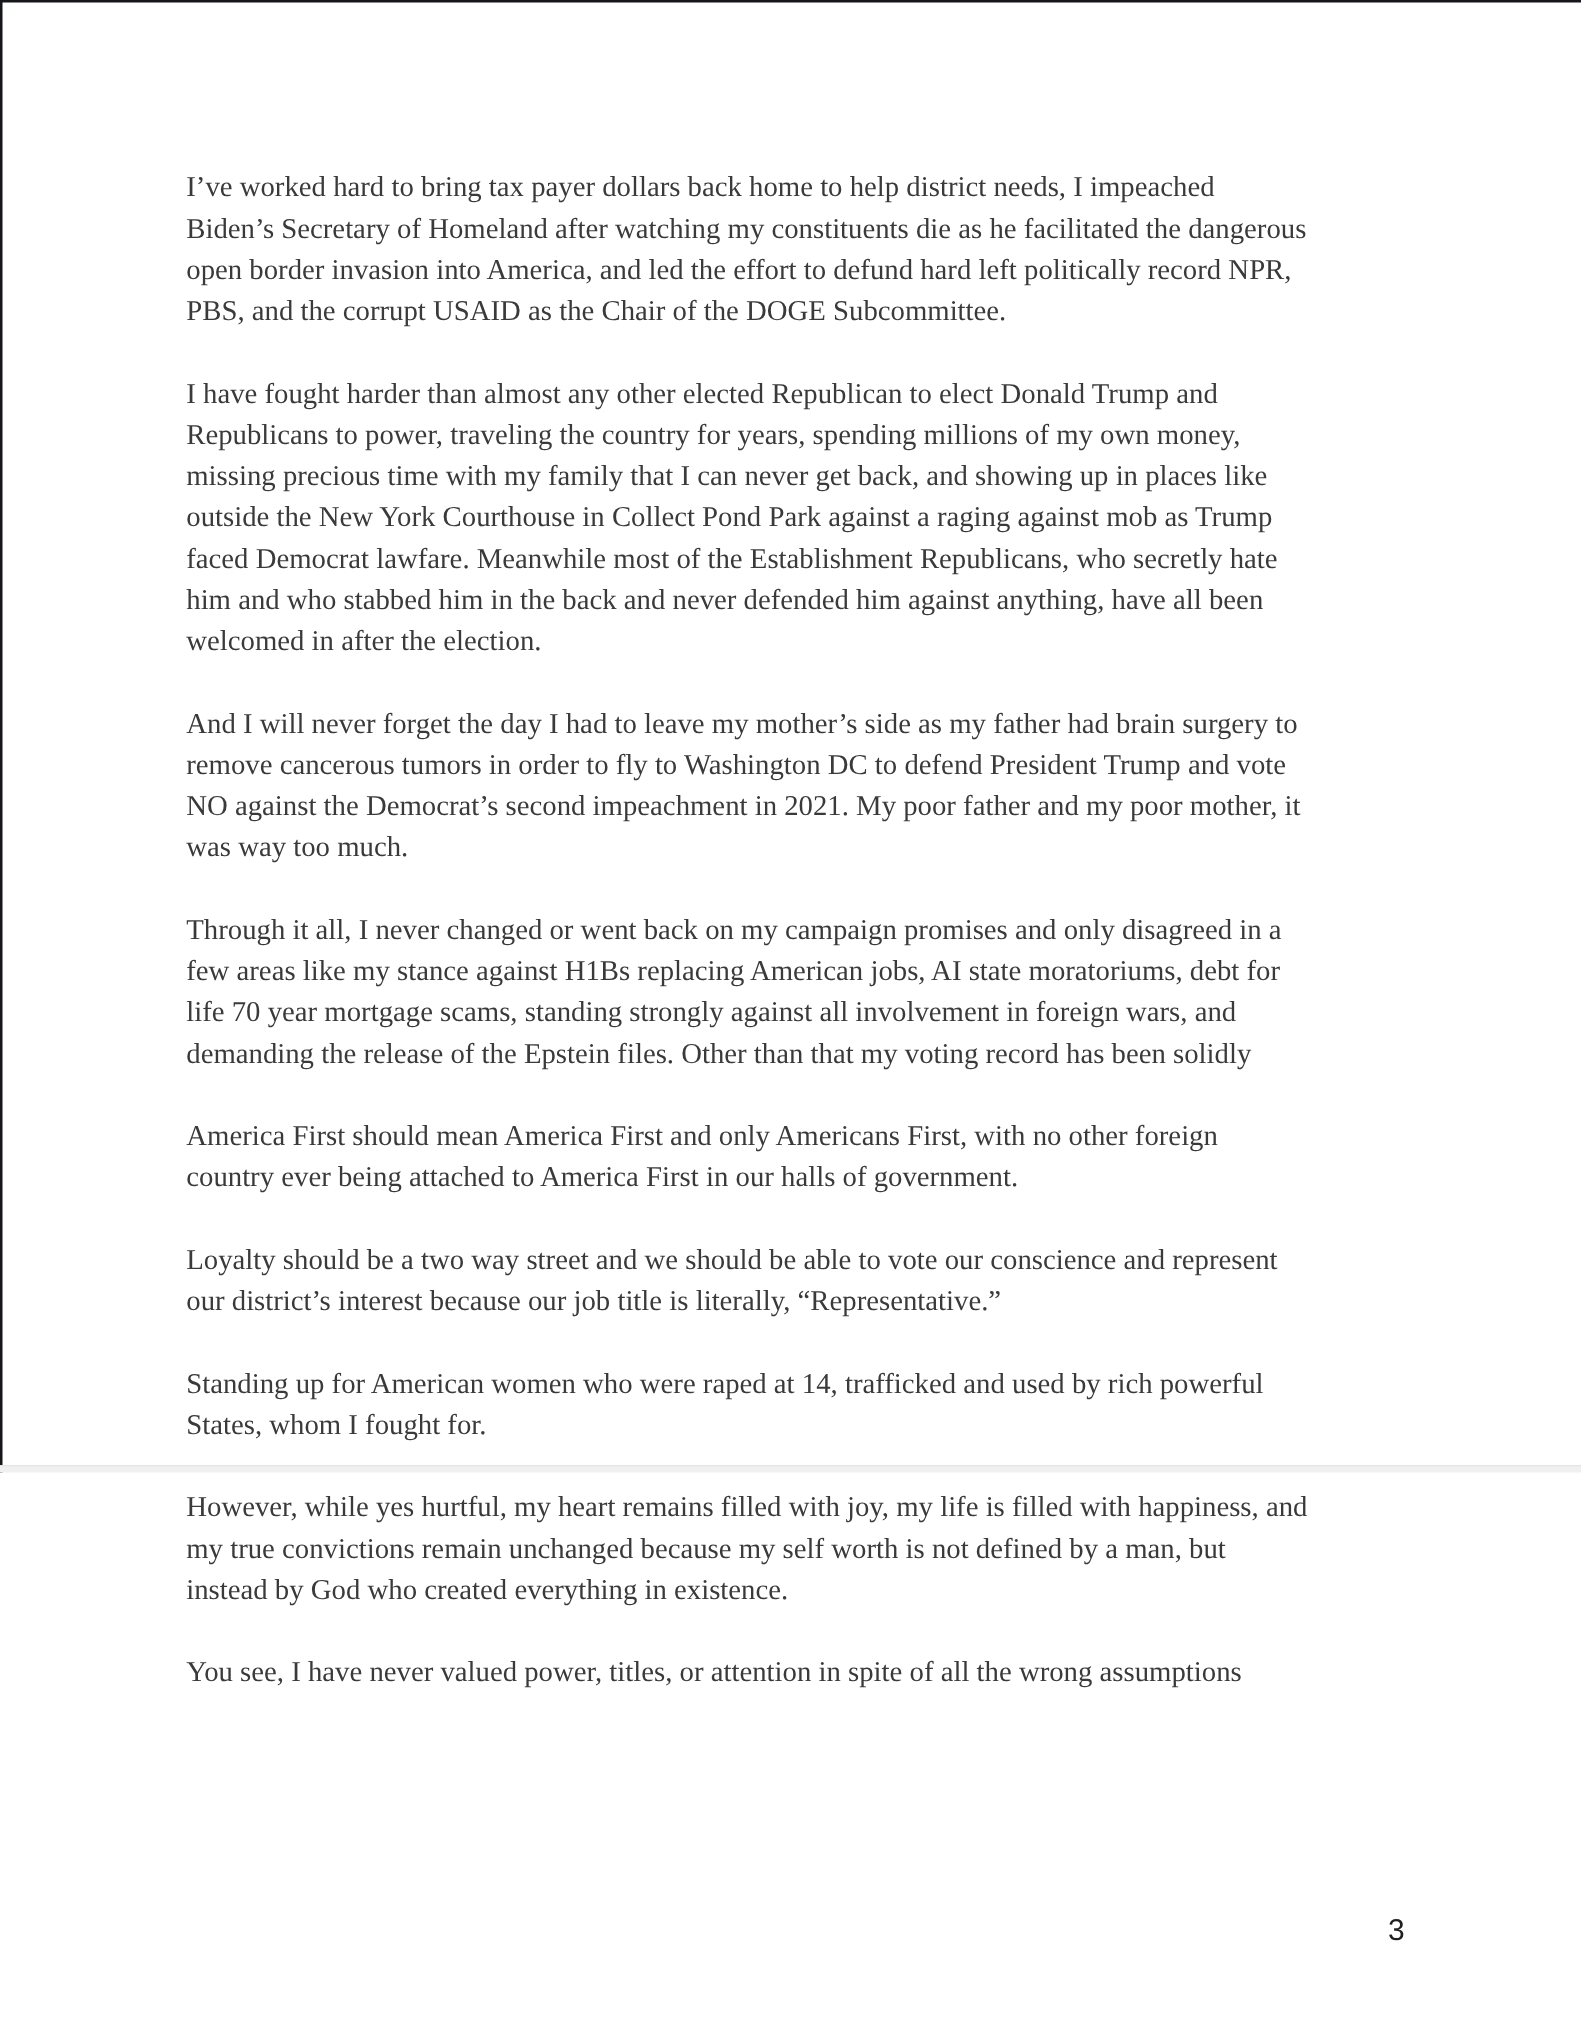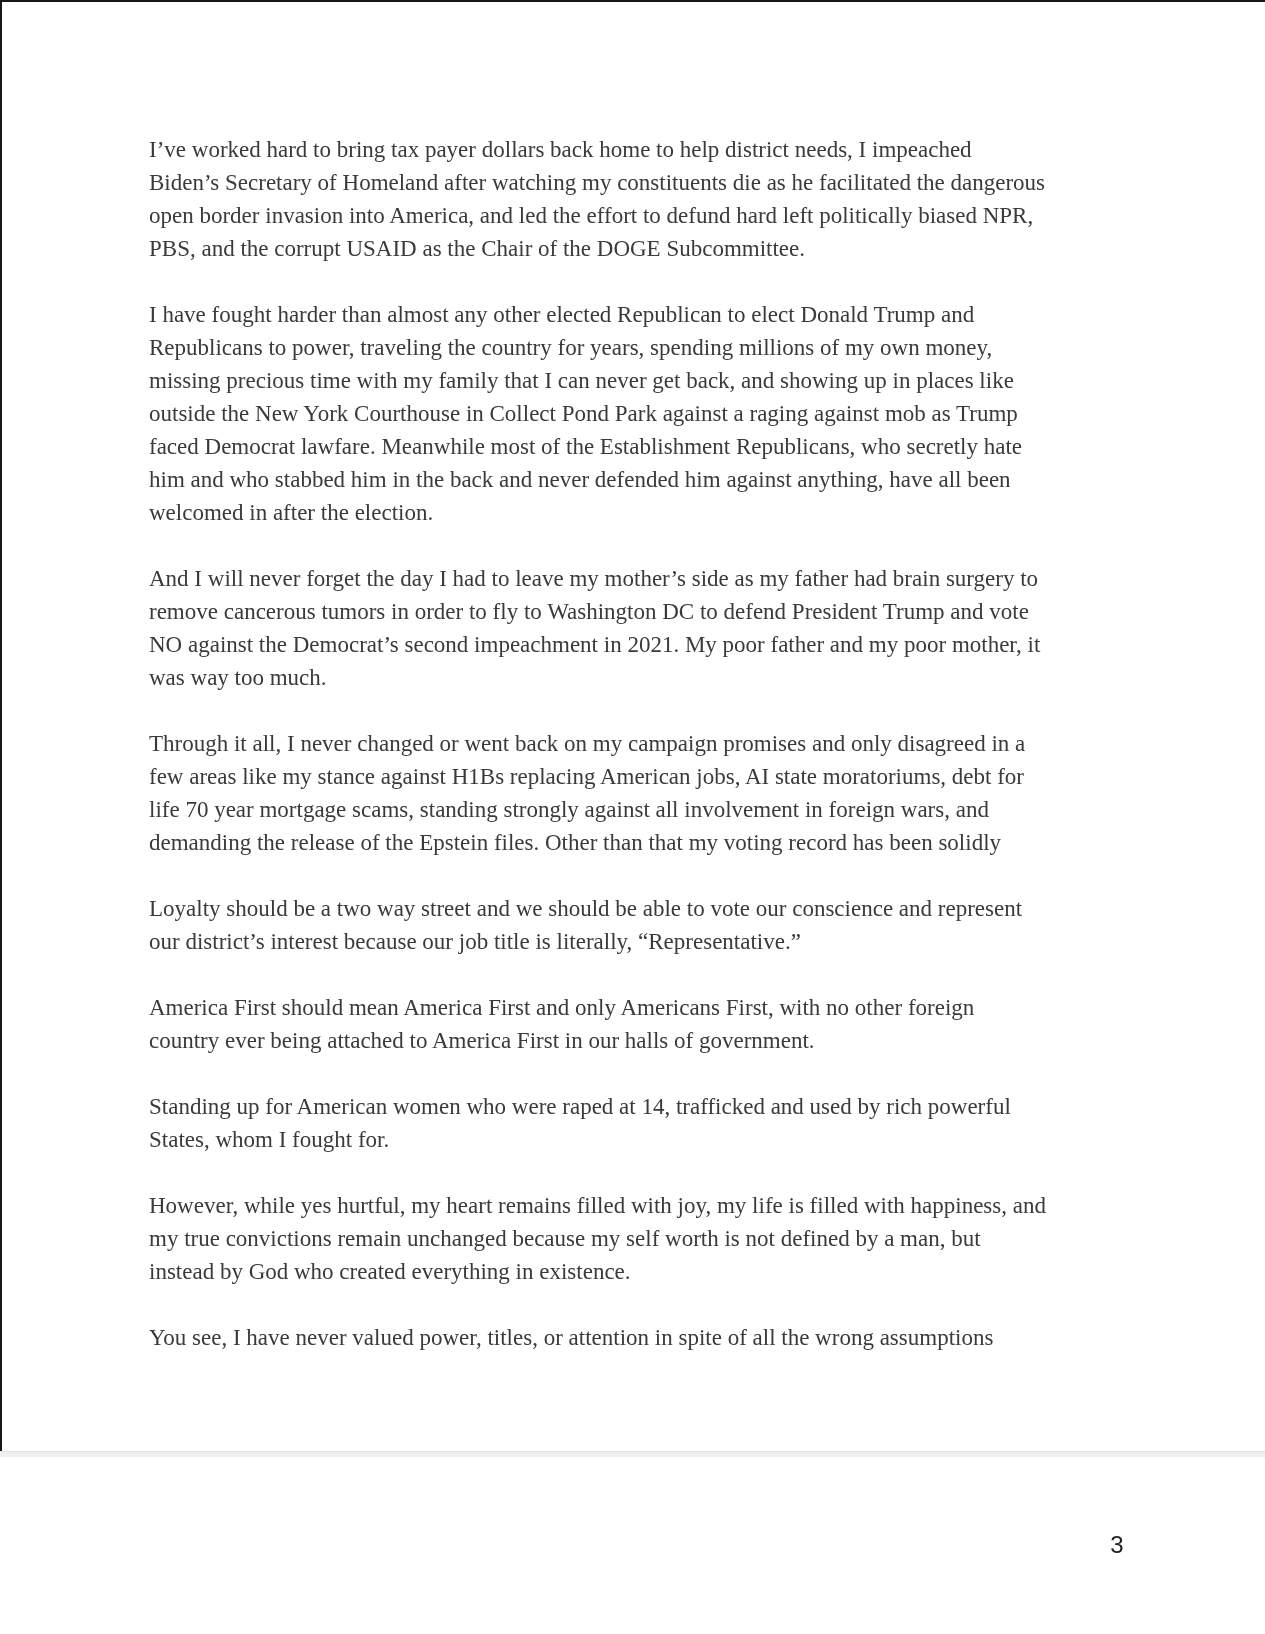--- a/index.html
+++ b/index.html
@@ -13,21 +13,21 @@
   html, body {
     width: 1265px;
     height: 1634px;
     background: var(--page_bg);
     overflow: hidden;
     font-family: "Liberation Serif", "DejaVu Serif", serif;
   }
   .page {
     position: relative;
     width: 1265px;
-    height: 1457px;
+    height: 1178px;
     background: var(--page_bg);
   }
   .window-top-border {
     position: absolute;
     top: 0; left: 0;
     width: 100%; height: 2px;
     background: var(--edge_line);
   }
   .window-left-border {
     position: absolute;
@@ -70,21 +70,21 @@
 <body>
 
 <div class="page">
   <div class="window-top-border"></div>
   <div class="window-left-border"></div>
 
   <div class="content">
       <div class="paragraph">
         <div class="line">I’ve worked hard to bring tax payer dollars back home to help district needs, I impeached</div>
         <div class="line">Biden’s Secretary of Homeland after watching my constituents die as he facilitated the dangerous</div>
-        <div class="line">open border invasion into America, and led the effort to defund hard left politically biased NPR,</div>
+        <div class="line">open border invasion into America, and led the effort to defund hard left politically record NPR,</div>
         <div class="line">PBS, and the corrupt USAID as the Chair of the DOGE Subcommittee.</div>
       </div>
       <div class="paragraph">
         <div class="line">I have fought harder than almost any other elected Republican to elect Donald Trump and</div>
         <div class="line">Republicans to power, traveling the country for years, spending millions of my own money,</div>
         <div class="line">missing precious time with my family that I can never get back, and showing up in places like</div>
         <div class="line">outside the New York Courthouse in Collect Pond Park against a raging against mob as Trump</div>
         <div class="line">faced Democrat lawfare. Meanwhile most of the Establishment Republicans, who secretly hate</div>
         <div class="line">him and who stabbed him in the back and never defended him against anything, have all been</div>
         <div class="line">welcomed in after the election.</div>
@@ -95,26 +95,26 @@
         <div class="line">NO against the Democrat’s second impeachment in 2021. My poor father and my poor mother, it</div>
         <div class="line">was way too much.</div>
       </div>
       <div class="paragraph">
         <div class="line">Through it all, I never changed or went back on my campaign promises and only disagreed in a</div>
         <div class="line">few areas like my stance against H1Bs replacing American jobs, AI state moratoriums, debt for</div>
         <div class="line">life 70 year mortgage scams, standing strongly against all involvement in foreign wars, and</div>
         <div class="line">demanding the release of the Epstein files. Other than that my voting record has been solidly</div>
       </div>
       <div class="paragraph">
+        <div class="line">America First should mean America First and only Americans First, with no other foreign</div>
+        <div class="line">country ever being attached to America First in our halls of government.</div>
+      </div>
+      <div class="paragraph">
         <div class="line">Loyalty should be a two way street and we should be able to vote our conscience and represent</div>
         <div class="line">our district’s interest because our job title is literally, “Representative.”</div>
-      </div>
-      <div class="paragraph">
-        <div class="line">America First should mean America First and only Americans First, with no other foreign</div>
-        <div class="line">country ever being attached to America First in our halls of government.</div>
       </div>
       <div class="paragraph">
         <div class="line">Standing up for American women who were raped at 14, trafficked and used by rich powerful</div>
         <div class="line">States, whom I fought for.</div>
       </div>
       <div class="paragraph">
         <div class="line">However, while yes hurtful, my heart remains filled with joy, my life is filled with happiness, and</div>
         <div class="line">my true convictions remain unchanged because my self worth is not defined by a man, but</div>
         <div class="line">instead by God who created everything in existence.</div>
       </div>

